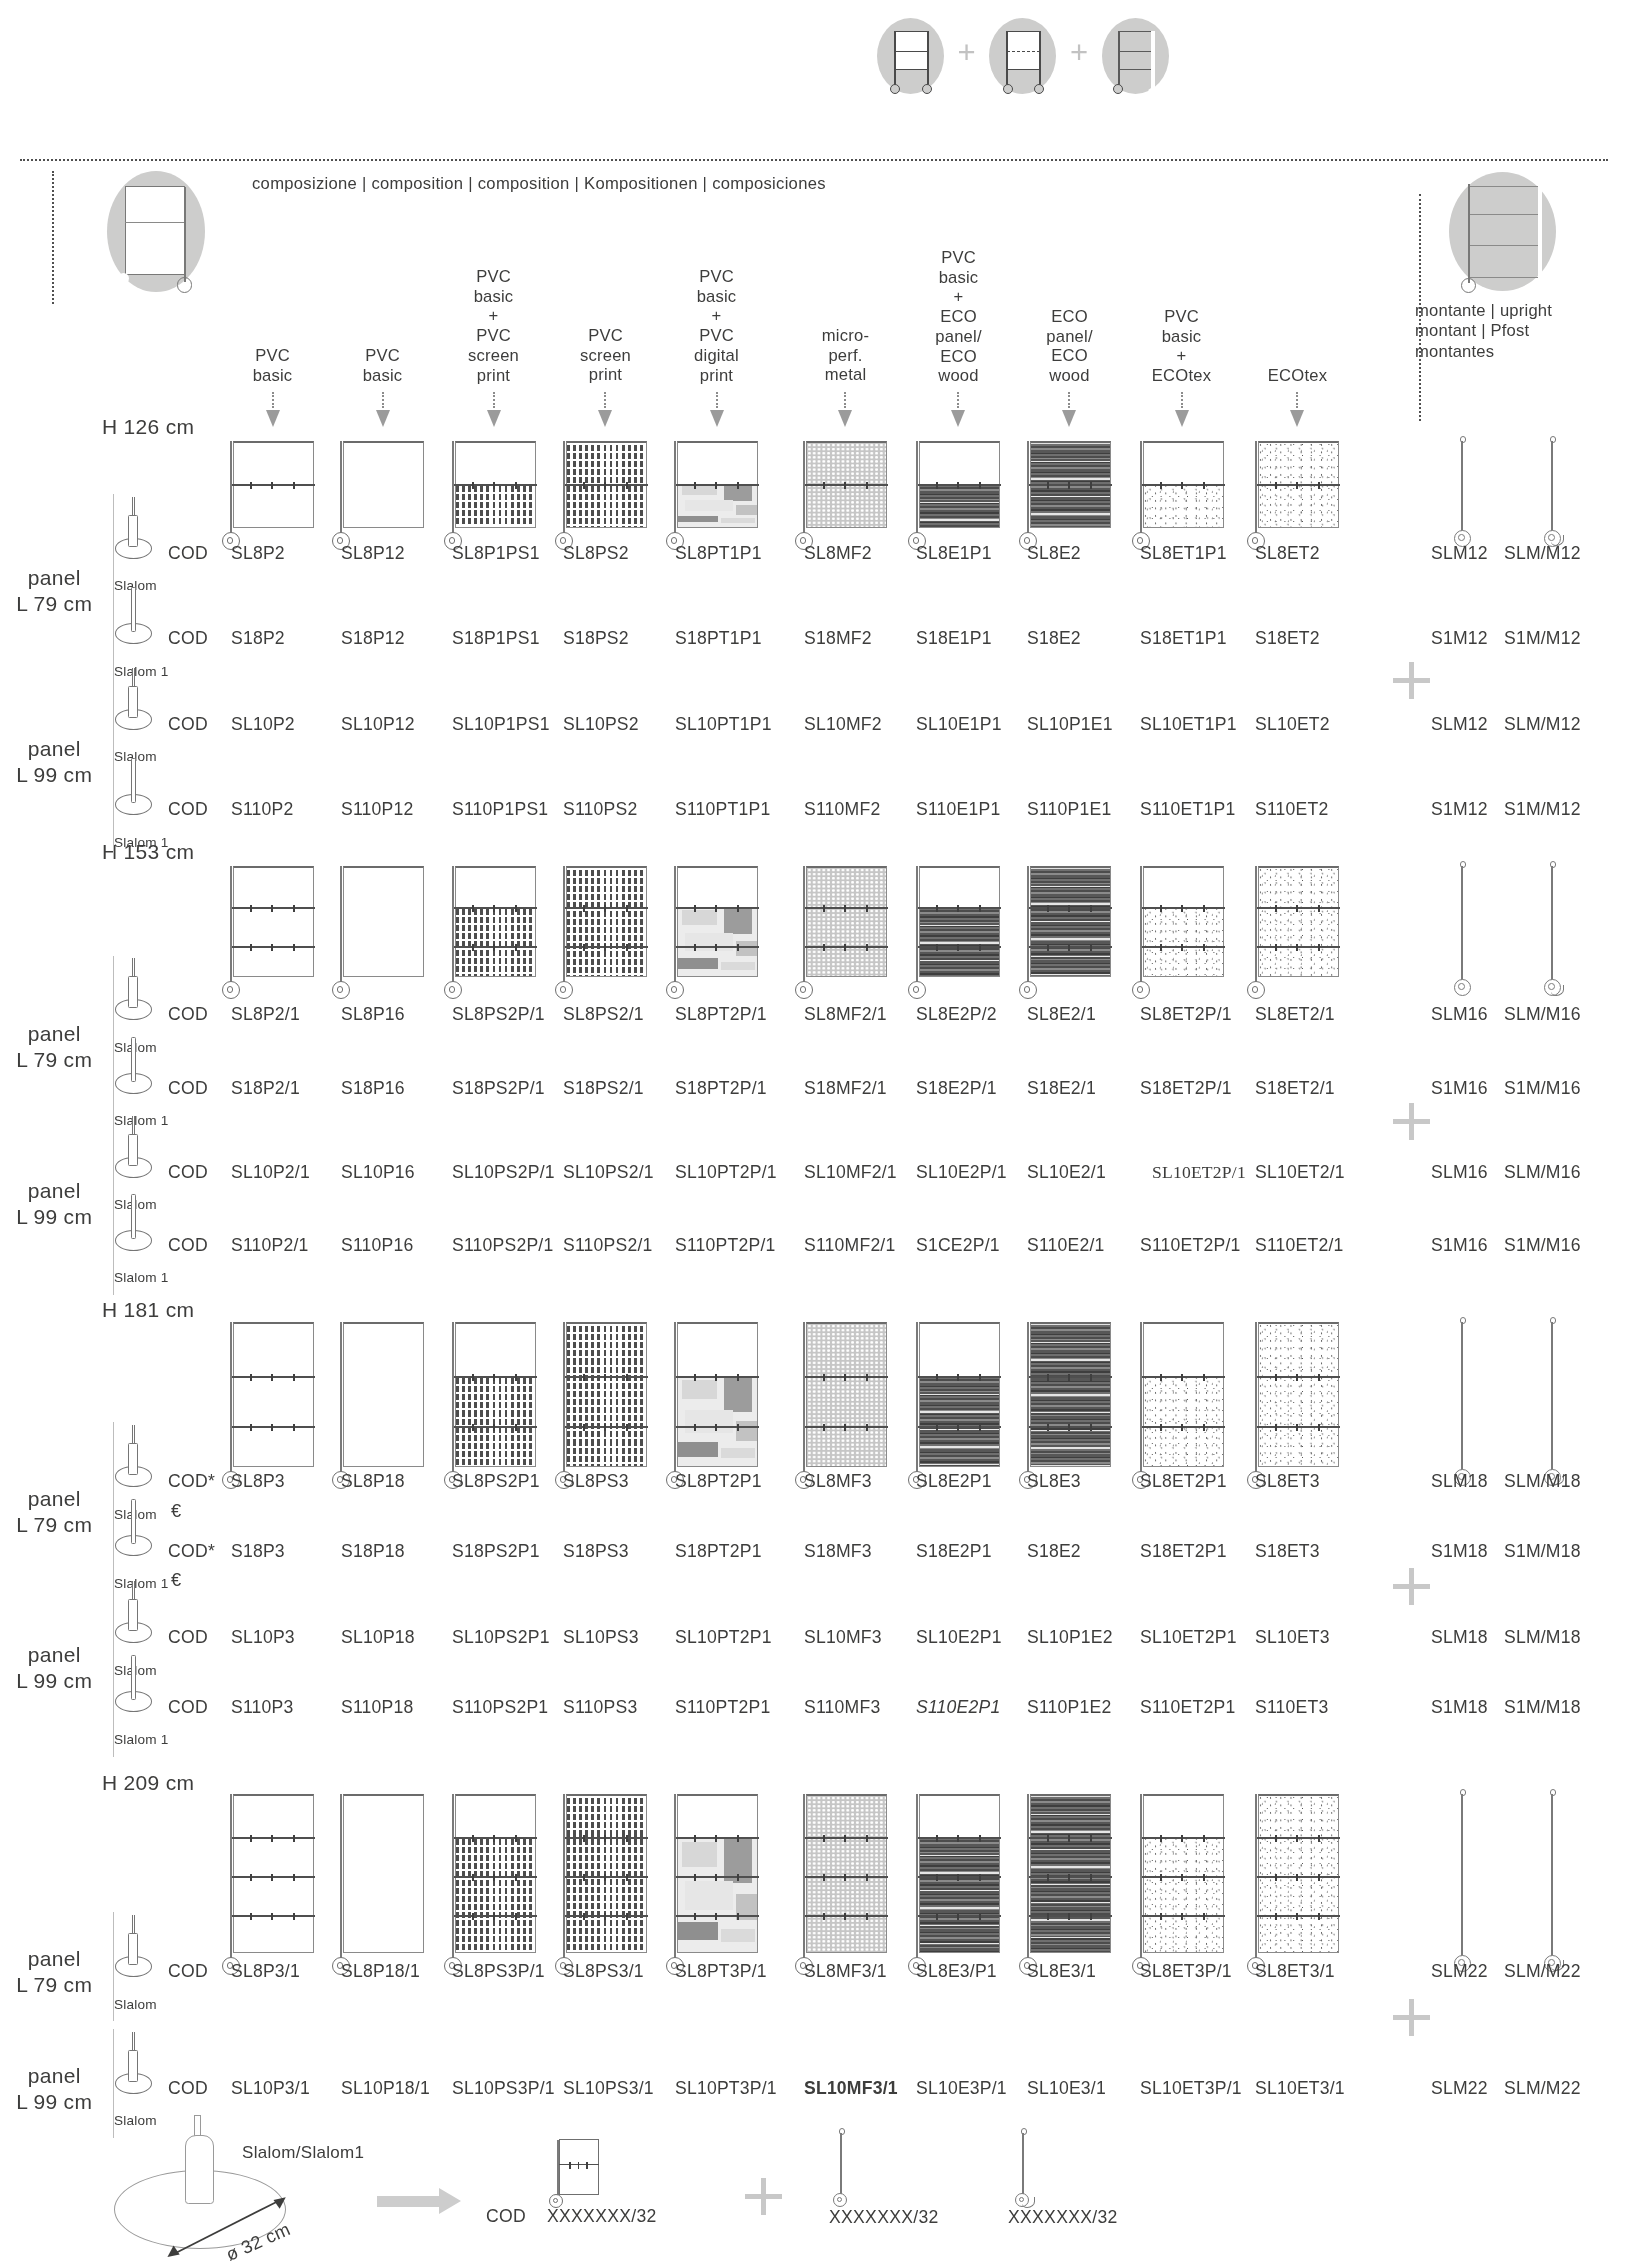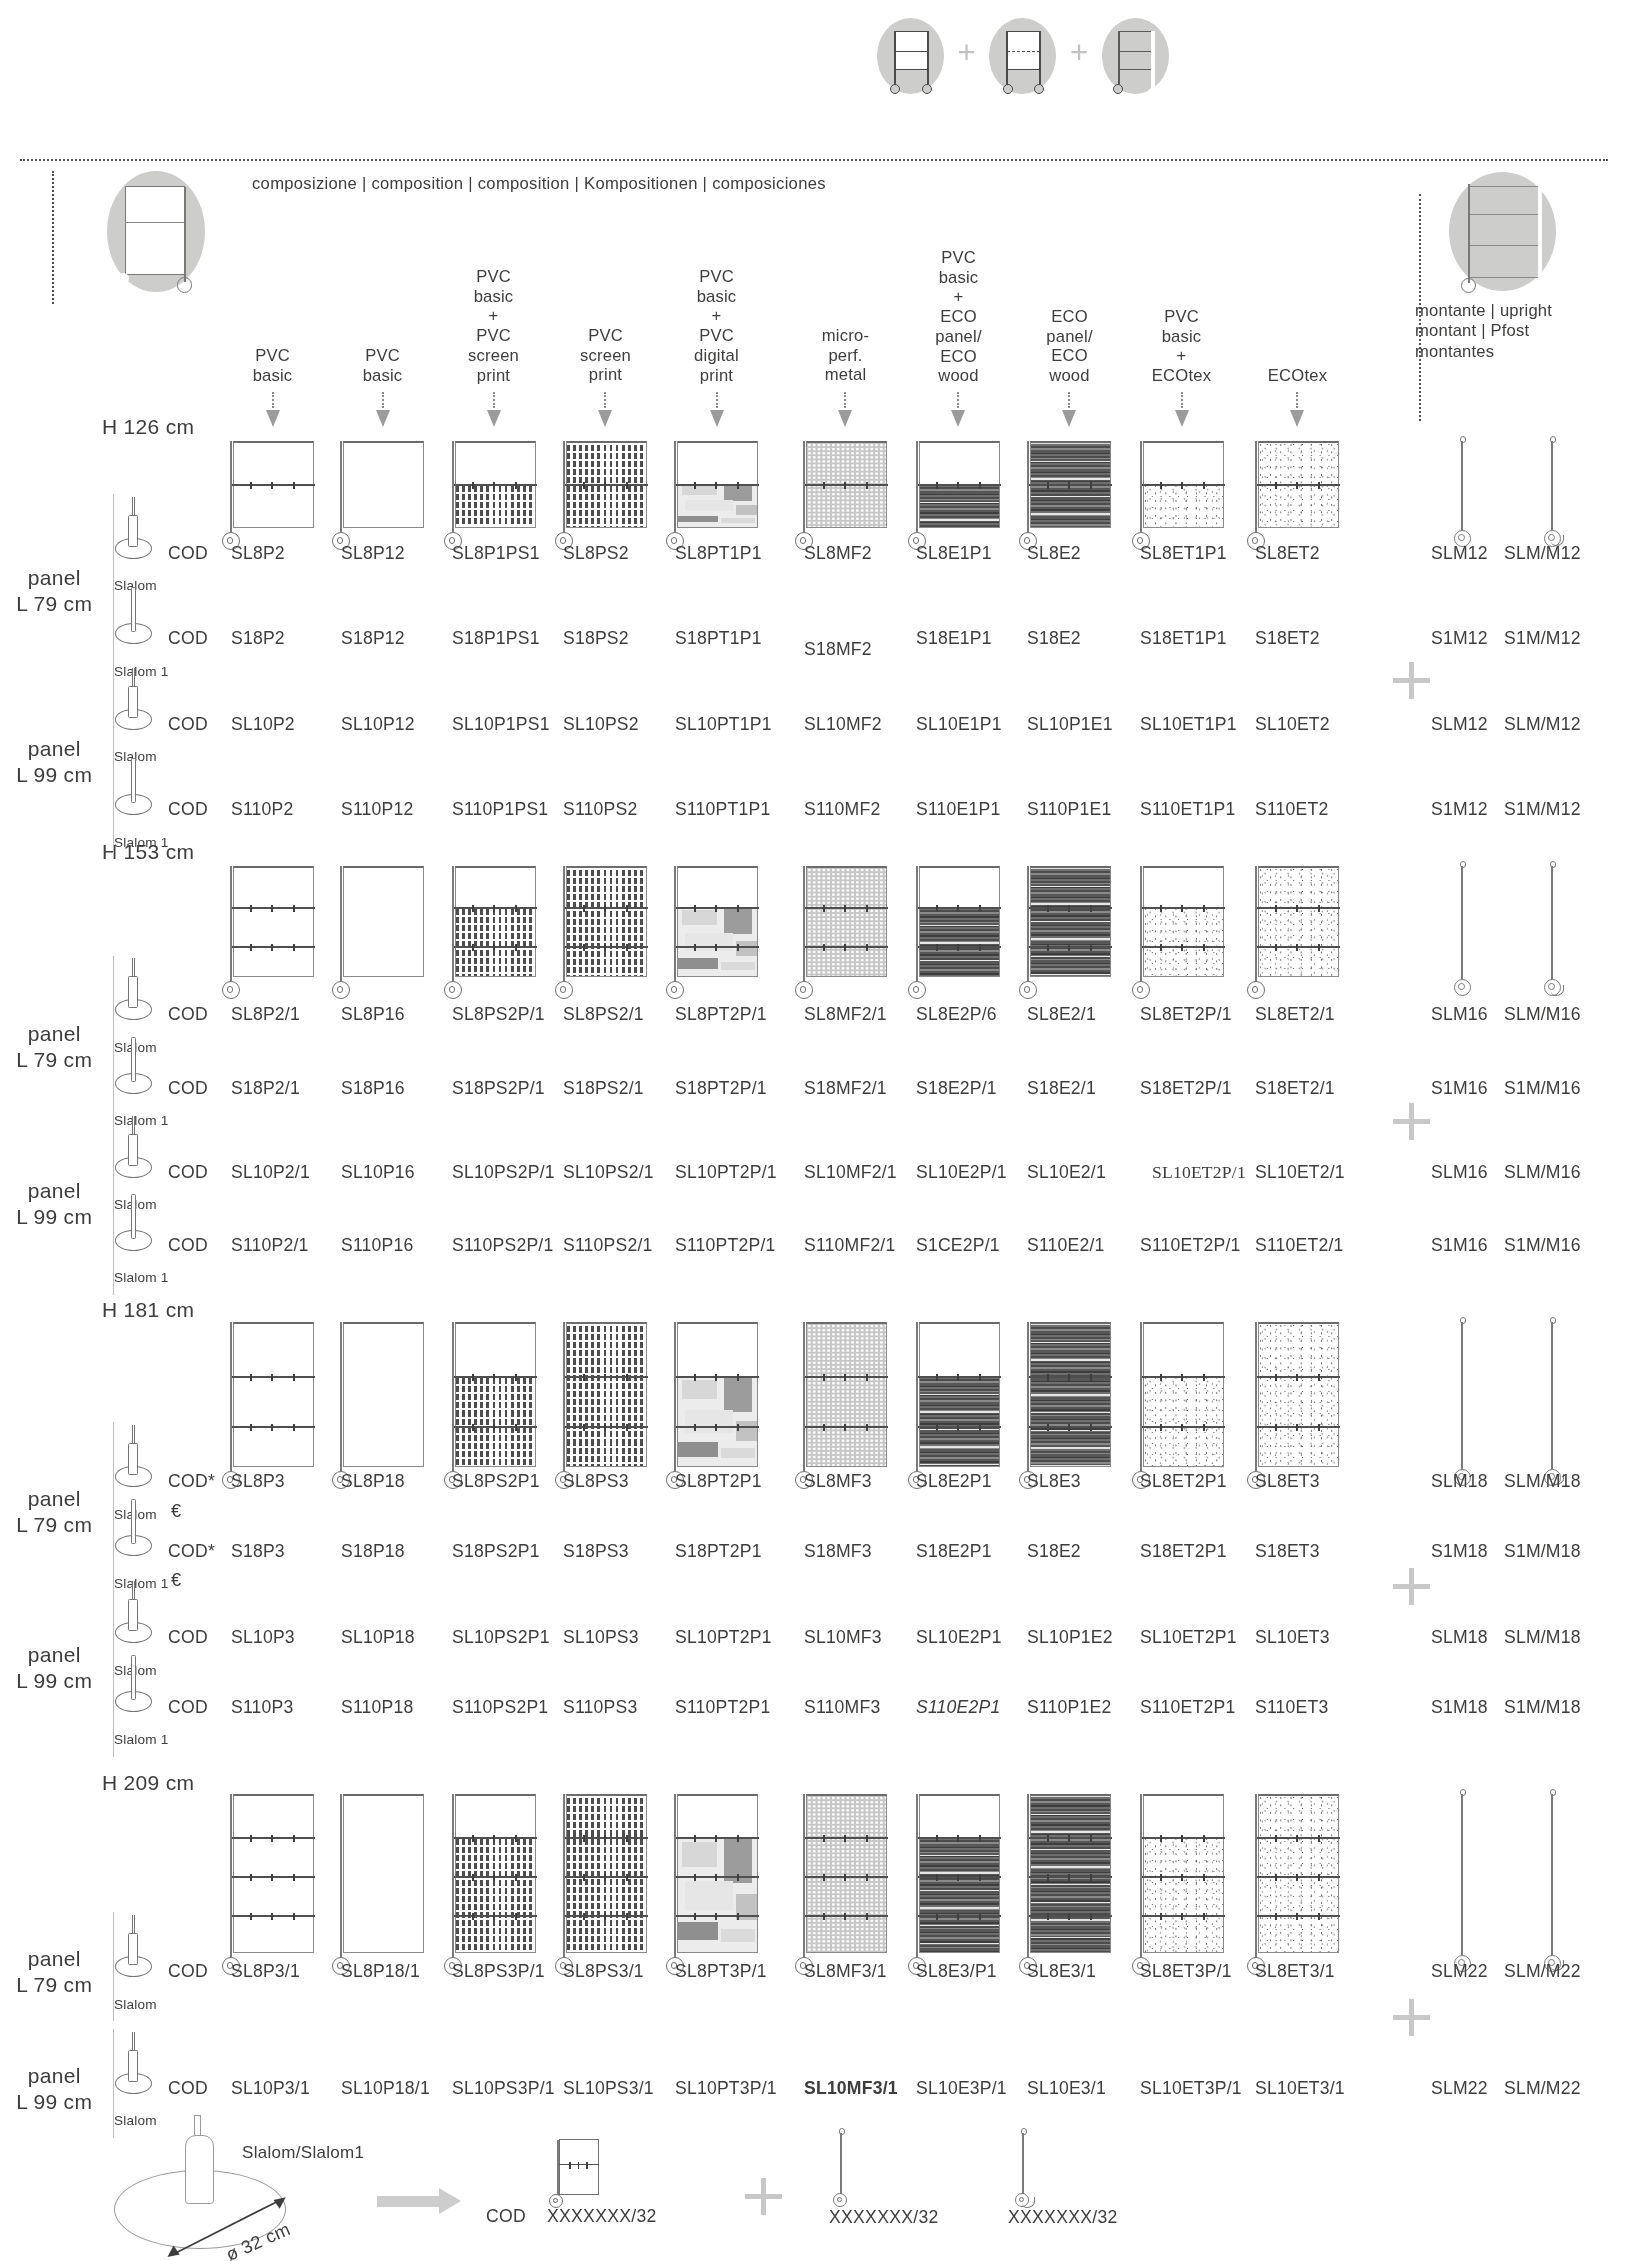--- a/index.html
+++ b/index.html
@@ -1056,21 +1056,21 @@
         <div class="spost-thick"></div>
       </div>
       <div class="variantlabel" style="left: 114px; top: 1040px;">Slalom</div>
       <div class="codcell" style="left: 168px; top: 1004px;">COD</div>
       <div class="codeitem" style="left: 231px; top: 1004px;">SL8P2/1</div>
       <div class="codeitem" style="left: 341px; top: 1004px;">SL8P16</div>
       <div class="codeitem" style="left: 452px; top: 1004px;">SL8PS2P/1</div>
       <div class="codeitem" style="left: 563px; top: 1004px;">SL8PS2/1</div>
       <div class="codeitem" style="left: 675px; top: 1004px;">SL8PT2P/1</div>
       <div class="codeitem" style="left: 804px; top: 1004px;">SL8MF2/1</div>
-      <div class="codeitem" style="left: 916px; top: 1004px;">SL8E2P/6</div>
+      <div class="codeitem" style="left: 916px; top: 1004px;">SL8E2P/2</div>
       <div class="codeitem" style="left: 1027px; top: 1004px;">SL8E2/1</div>
       <div class="codeitem" style="left: 1140px; top: 1004px;">SL8ET2P/1</div>
       <div class="codeitem" style="left: 1255px; top: 1004px;">SL8ET2/1</div>
       <div class="codeitem" style="left: 1431px; top: 1004px;">SLM16</div>
       <div class="codeitem" style="left: 1504px; top: 1004px;">SLM/M16</div>
       <div class="sicon" style="left: 114px; top: 1032px;">
         <div class="sbase"></div>
         <div class="spost-thin"></div>
       </div>
       <div class="variantlabel" style="left: 114px; top: 1113px;">Slalom 1</div>
@@ -1309,21 +1309,21 @@
         <div class="sbase"></div>
         <div class="spost-thin"></div>
       </div>
       <div class="variantlabel" style="left: 114px; top: 664px;">Slalom 1</div>
       <div class="codcell" style="left: 168px; top: 628px;">COD</div>
       <div class="codeitem" style="left: 231px; top: 628px;">S18P2</div>
       <div class="codeitem" style="left: 341px; top: 628px;">S18P12</div>
       <div class="codeitem" style="left: 452px; top: 628px;">S18P1PS1</div>
       <div class="codeitem" style="left: 563px; top: 628px;">S18PS2</div>
       <div class="codeitem" style="left: 675px; top: 628px;">S18PT1P1</div>
-      <div class="codeitem" style="left: 804px; top: 628px; margin-top: 11px;">S18MF2</div>
+      <div class="codeitem" style="left: 804px; top: 628px;">S18MF2</div>
       <div class="codeitem" style="left: 916px; top: 628px;">S18E1P1</div>
       <div class="codeitem" style="left: 1027px; top: 628px;">S18E2</div>
       <div class="codeitem" style="left: 1140px; top: 628px;">S18ET1P1</div>
       <div class="codeitem" style="left: 1255px; top: 628px;">S18ET2</div>
       <div class="codeitem" style="left: 1431px; top: 628px;">S1M12</div>
       <div class="codeitem" style="left: 1504px; top: 628px;">S1M/M12</div>
       <div class="plabel" style="top: 736px;">
         <div>panel</div>
         <div>L 99 cm</div>
       </div>

